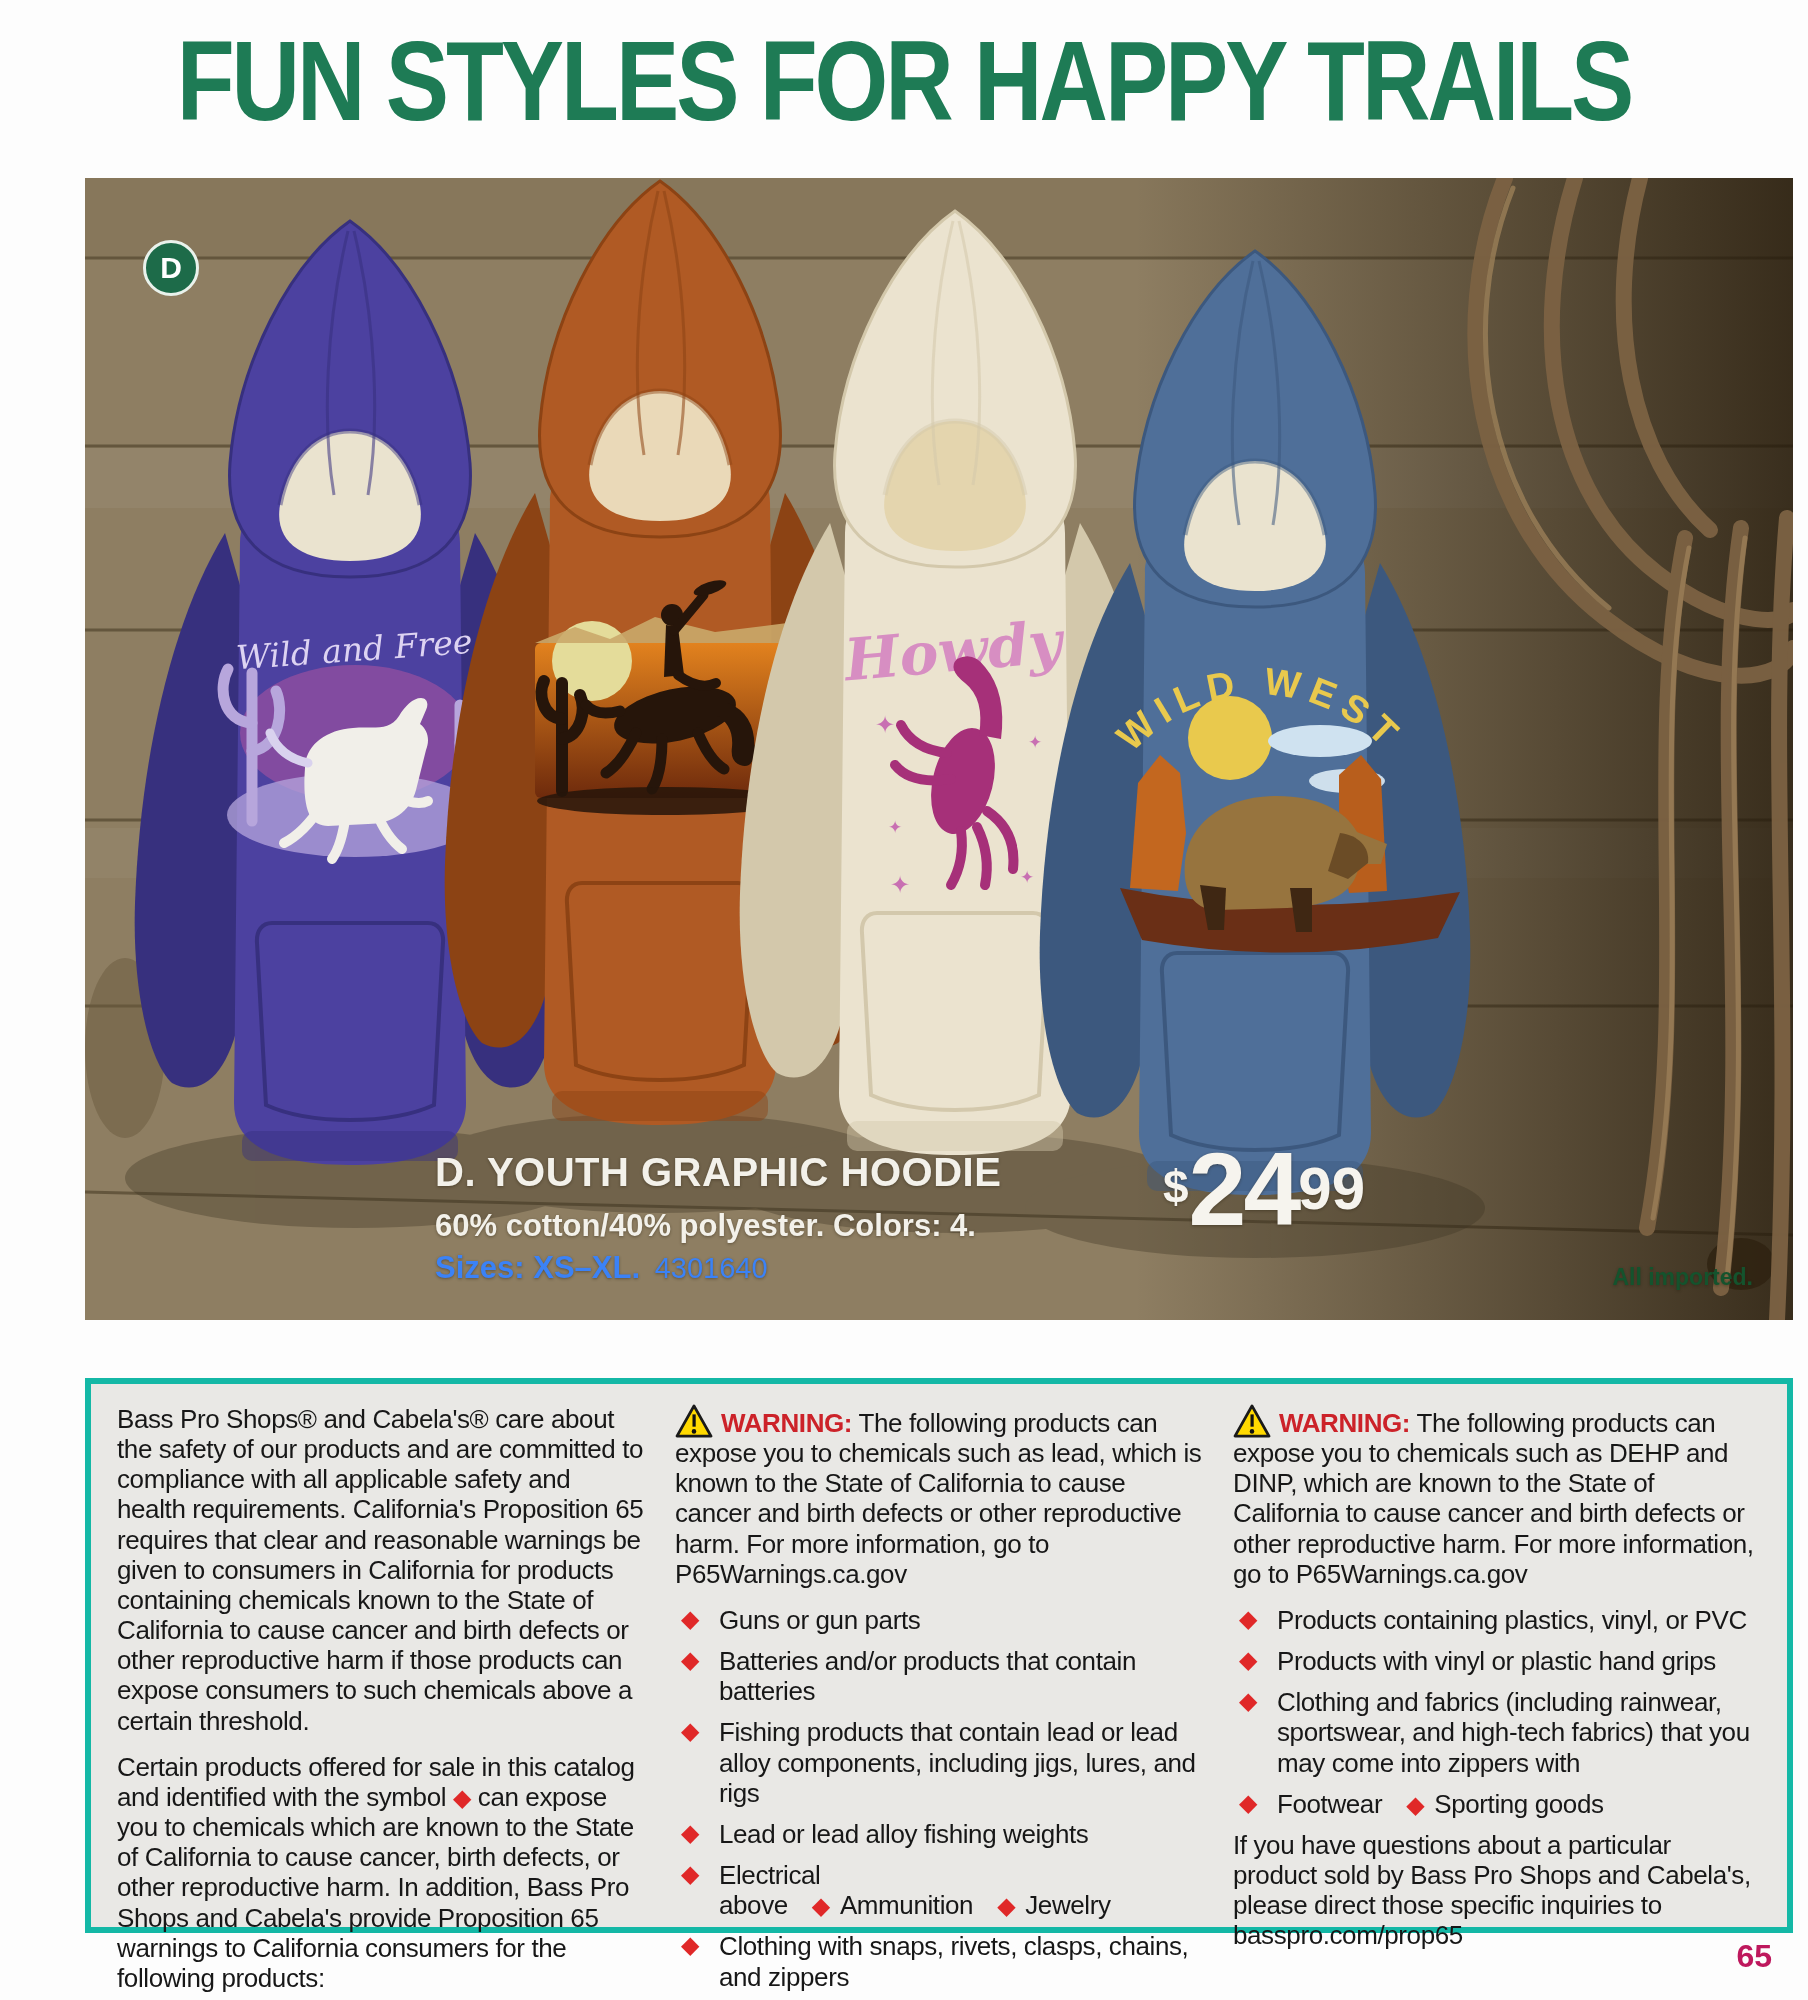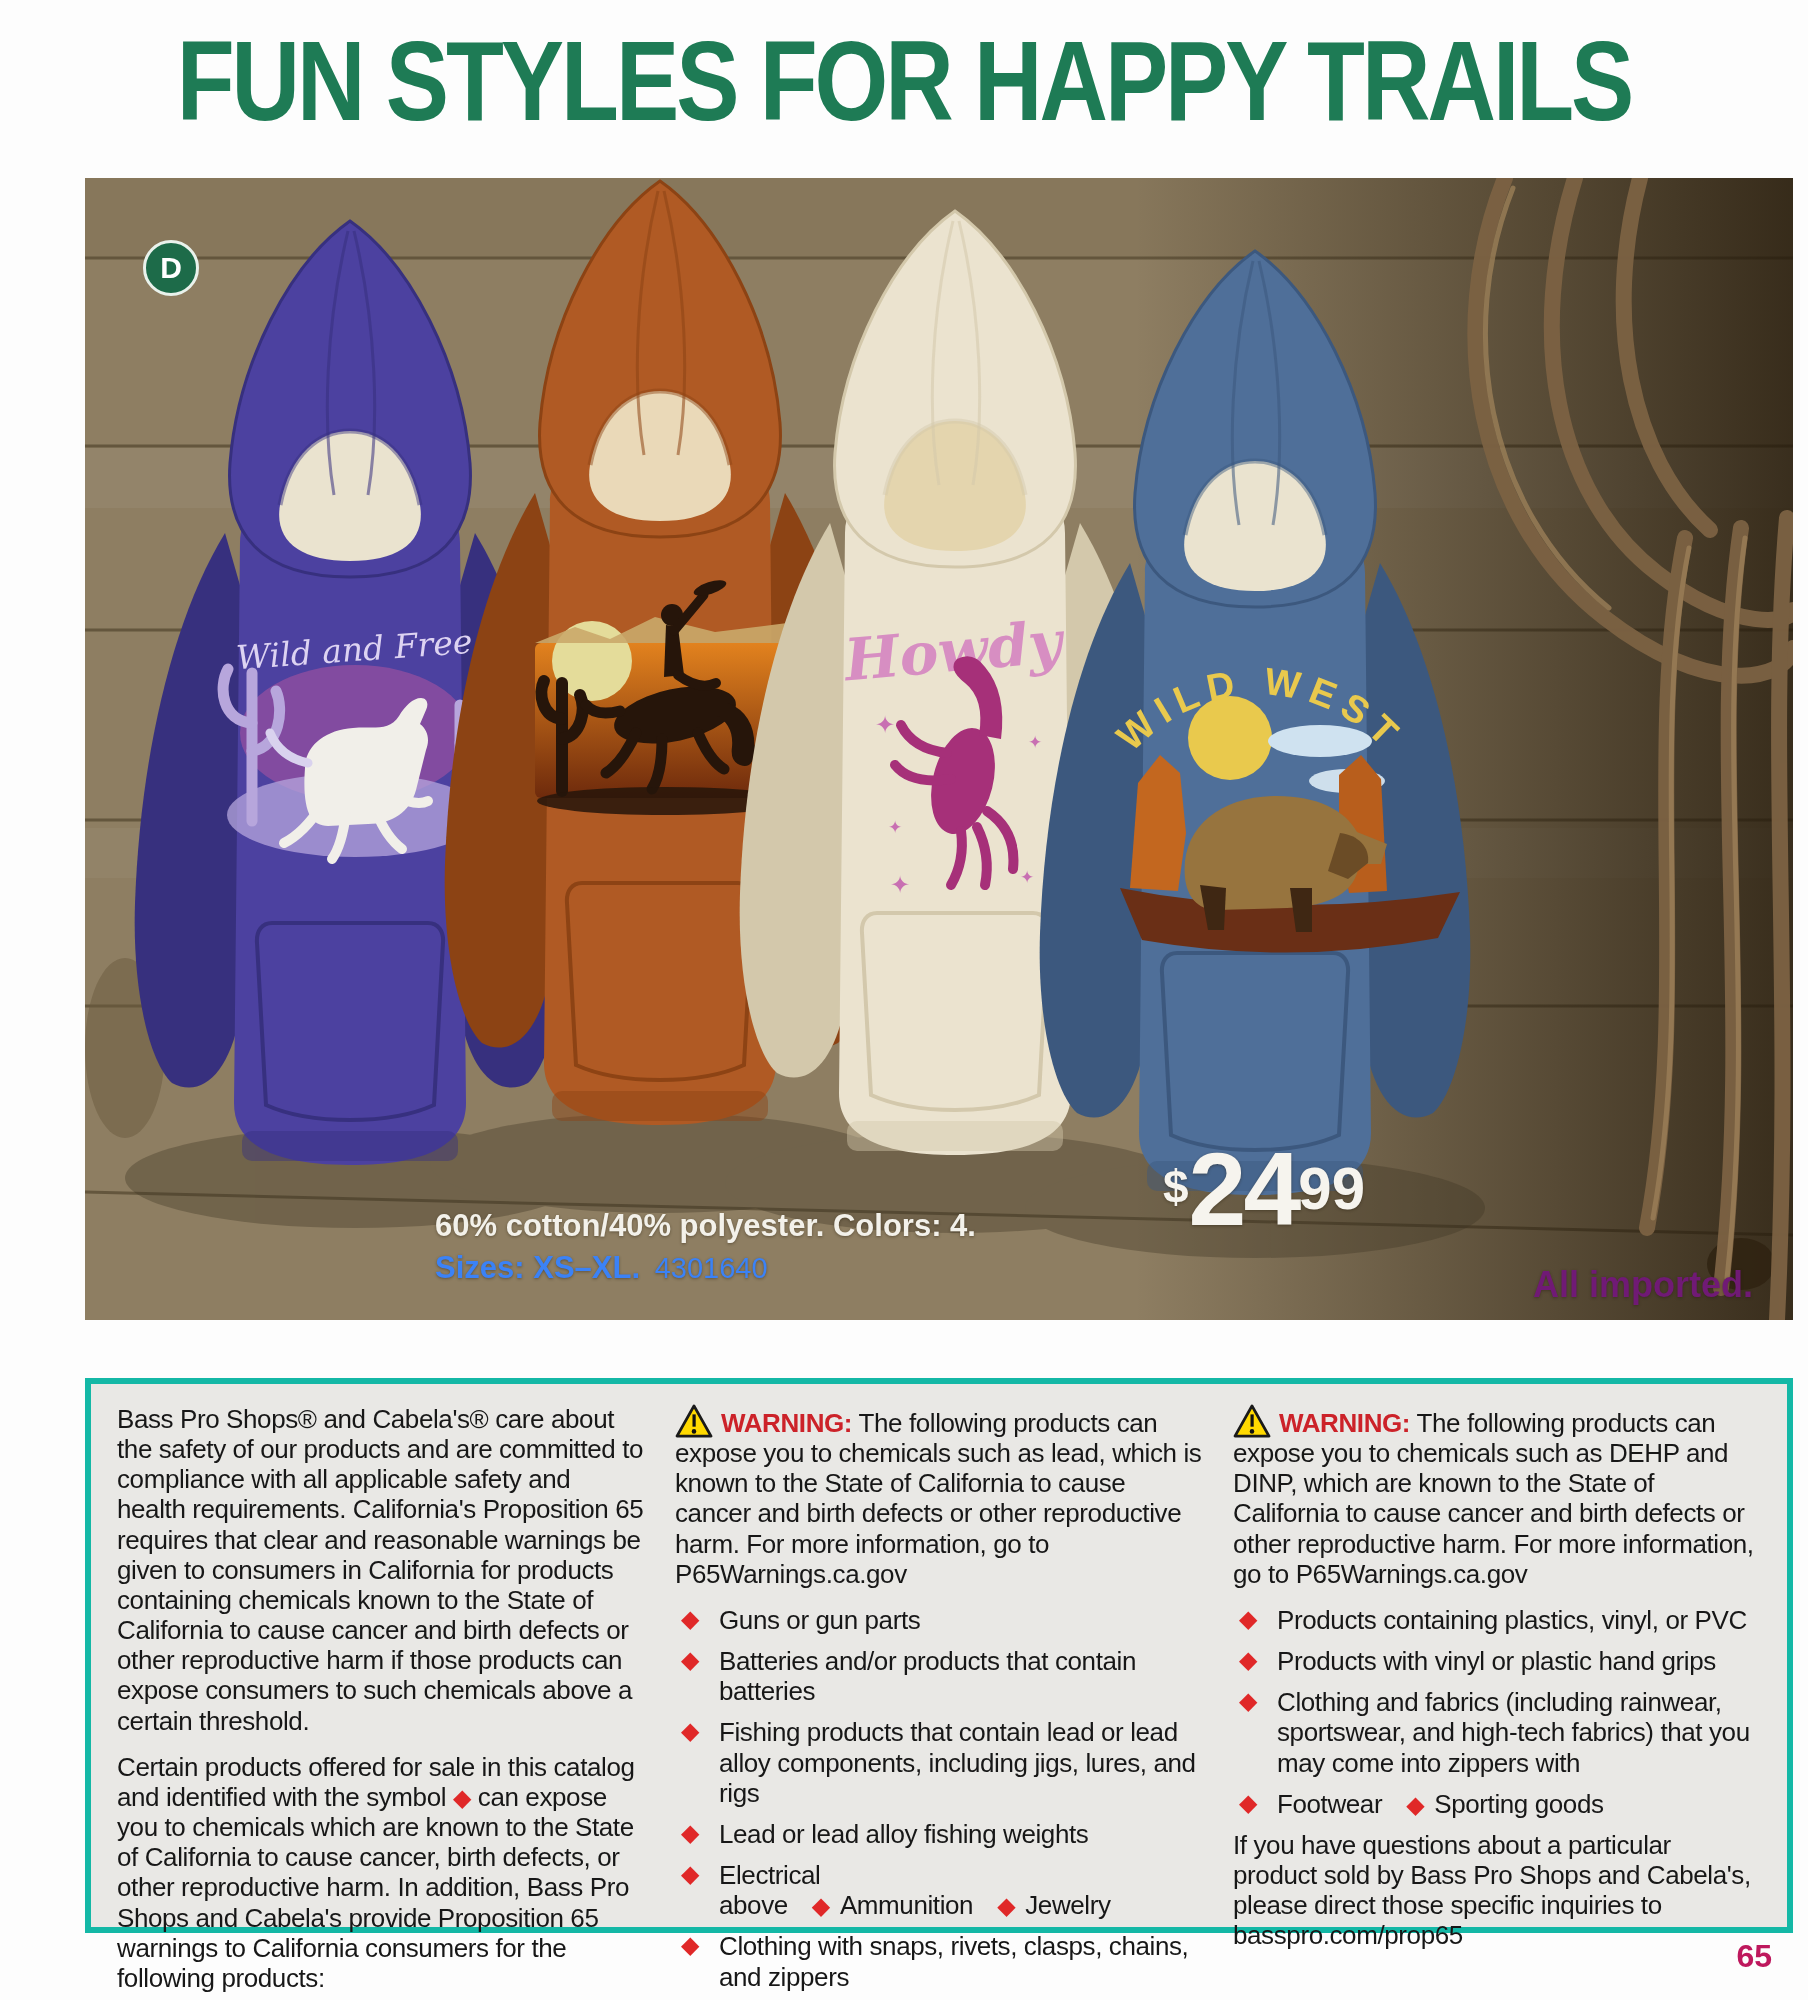--- a/index.html
+++ b/index.html
@@ -24,21 +24,21 @@
   .caption-l1{position:absolute;left:350px;top:1030px;color:#f3f1ea;font-size:31px;font-weight:bold;
               text-shadow:0 1px 3px rgba(40,30,15,.45);}
   .caption-l2{position:absolute;left:350px;top:1072px;color:#3b82f6;font-size:31px;font-weight:bold;
               text-shadow:0 1px 3px rgba(40,30,15,.45);text-align:center;}
   .caption-l2 .sku{font-size:29px;font-weight:normal;margin-left:6px;}
   .price{position:absolute;left:1078px;top:966px;color:#f6f4ee;display:flex;align-items:flex-start;
          text-shadow:0 1px 3px rgba(40,30,15,.45);}
   .price .cur{font-size:46px;font-weight:bold;padding-top:16px;}
   .price .big{font-size:104px;font-weight:bold;line-height:.88;letter-spacing:-3px;}
   .price .cents{font-size:60px;font-weight:bold;padding-top:10px;}
-  .imported{position:absolute;right:40px;top:1086px;color:#701a75;font-size:36px;font-weight:bold;
+  .imported{position:absolute;right:40px;top:1086px;color:#14532d;font-size:23px;font-weight:bold;
             text-shadow:0 1px 3px rgba(40,30,15,.45);}
 
   
   .legal{position:absolute;left:85px;top:1378px;width:1708px;height:555px;box-sizing:border-box;
          background:#e9e8e5;border:6px solid #14b8a6;display:flex;gap:30px;padding:20px 26px 16px 26px;
          font-size:26px;line-height:1.16;color:#171717;letter-spacing:-.4px;}
   .legal .col{flex:1 1 0;}
   .legal p{margin:0 0 16px 0;}
   .warn-icon{vertical-align:-6px;margin-right:8px;}
   .warn-label{color:#cc2229;font-weight:bold;}
@@ -228,20 +228,21 @@
             <textPath href="#arcWW" startOffset="50%" text-anchor="middle">WILD WEST</textPath>
           </text>
         </g>
       </g>
     </svg>
 
     <div class="badge">
       <span>D</span>
     </div>
 
+    <div class="caption-name">D. YOUTH GRAPHIC HOODIE</div>
     <div class="caption-l1">60% cotton/40% polyester. Colors: 4.</div>
     <div class="caption-l2">
       <span>Sizes: XS–XL.</span>
       <span class="sku">4301640</span>
     </div>
     <div class="price">
       <span class="cur">$</span>
       <span class="big">24</span>
       <span class="cents">99</span>
     </div>

